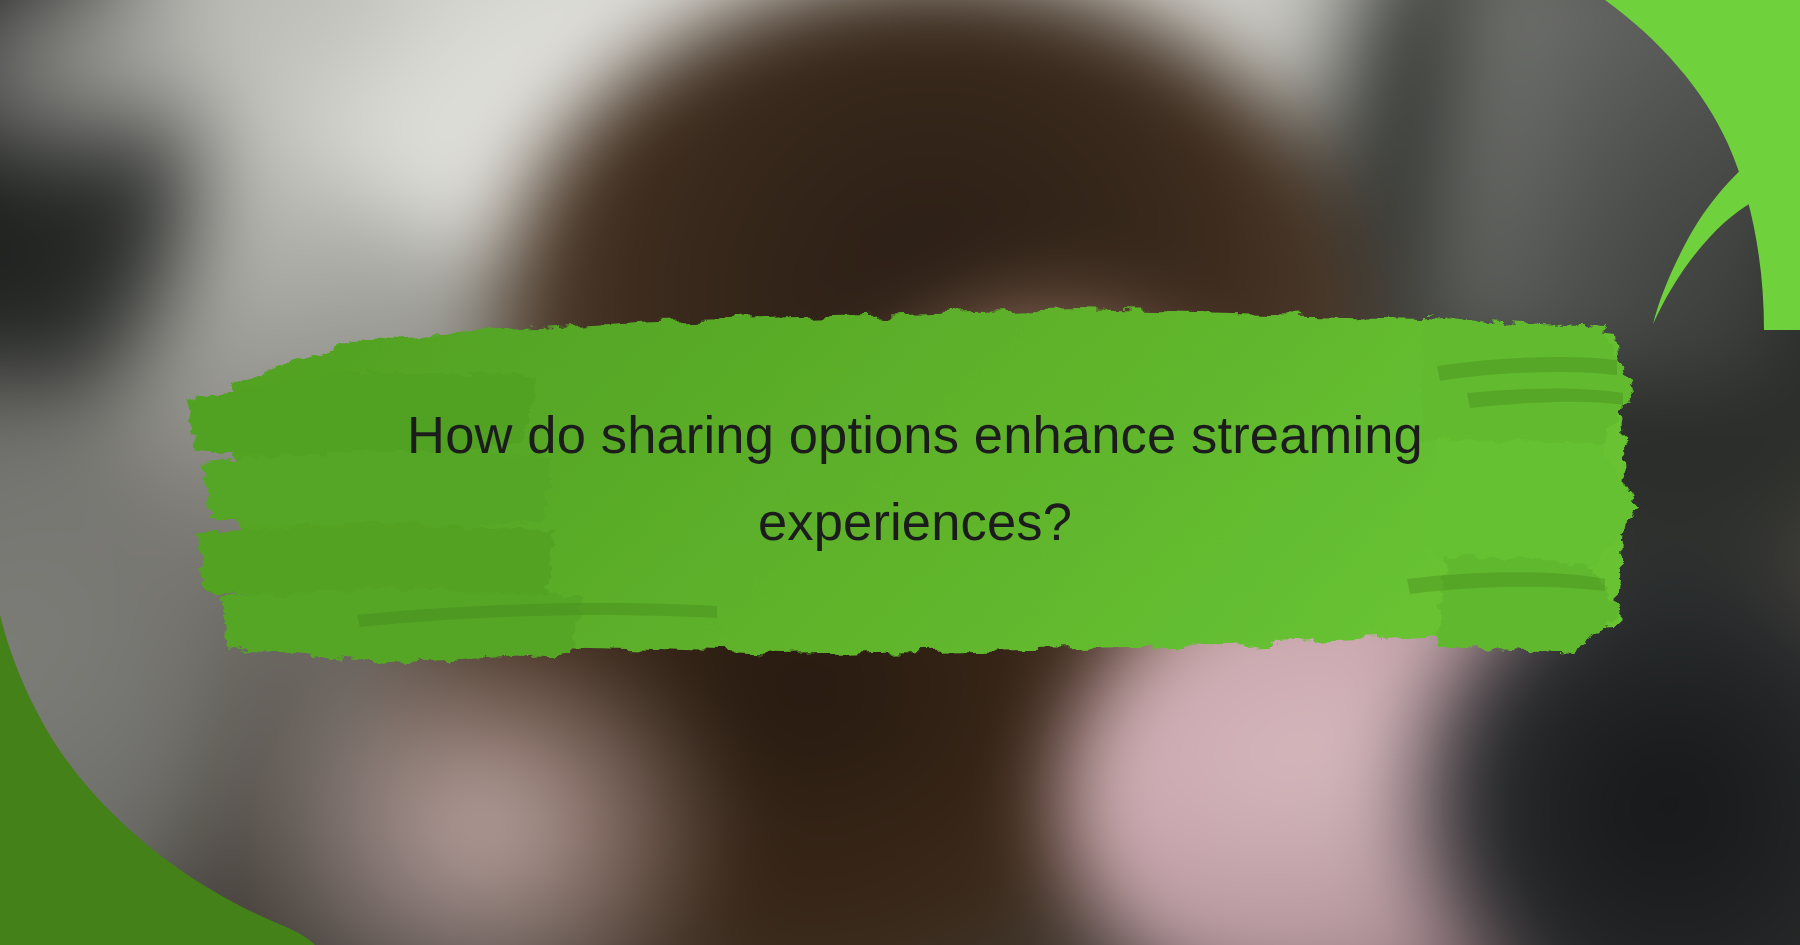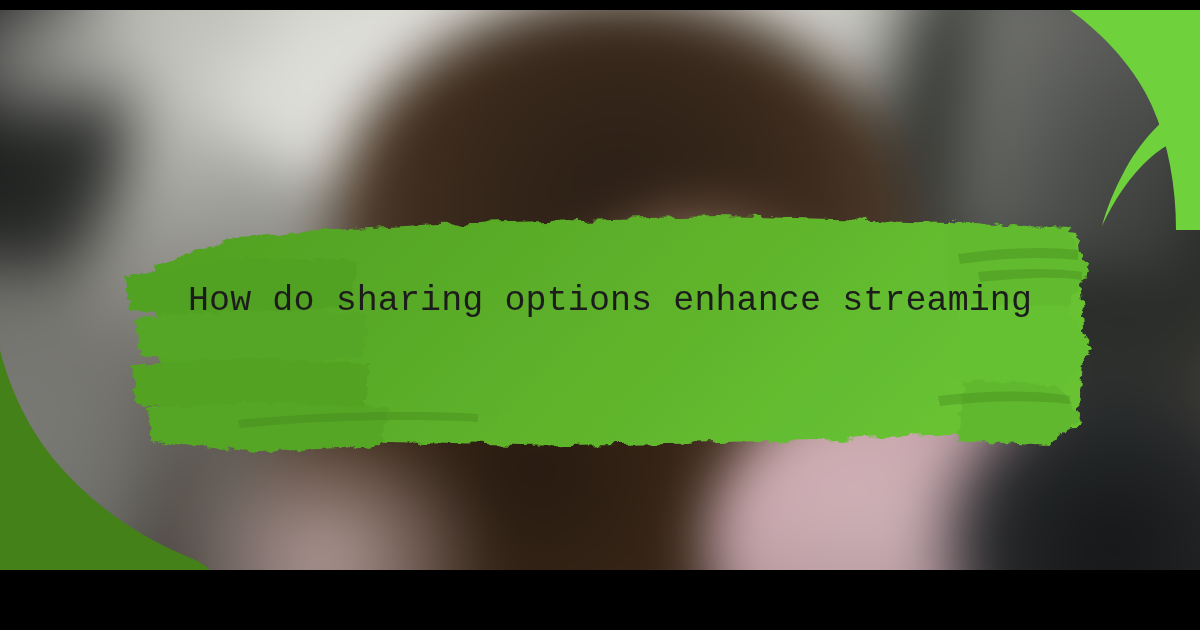--- a/index.html
+++ b/index.html
@@ -4,24 +4,23 @@
 <title>Article Card</title>
 <style>
   html, body {
     margin: 0;
     padding: 0;
     background: #000;
   }
   #card {
     position: relative;
     width: 1200px;
-    height: 560px;
+    height: 630px;
     overflow: hidden;
-    font-family: Liberation Mono, monospace;
-    margin-top: 10px;
+    font-family: Liberation Sans, sans-serif;
   }
 
   
   .bg-photo {
     position: absolute;
     inset: -60px;
     filter: blur(26px) saturate(0.92);
     transform: scale(1.06);
   }
   .bg-base {
@@ -226,15 +225,16 @@
         <path d="M840 48 C880 42 930 40 960 44 L960 54 C928 50 880 52 842 58 Z" fill="#3d7a18"></path>
         <path d="M860 66 C900 62 940 62 964 66 L964 74 C938 70 900 72 862 76 Z" fill="#3d7a18"></path>
         <path d="M820 190 C868 184 920 184 952 190 L952 198 C918 194 868 194 822 200 Z" fill="#3d7a18"></path>
         <path d="M120 214 C200 206 290 204 360 208 L360 216 C288 212 200 214 122 222 Z" fill="#3d7a18"></path>
       </g>
     </svg>
   </div>
 
   <div class="headline">
     <span class="headline-line">How do sharing options enhance streaming</span>
+    <span class="headline-line">experiences?</span>
   </div>
 
 </div>
 
 </body></html>

